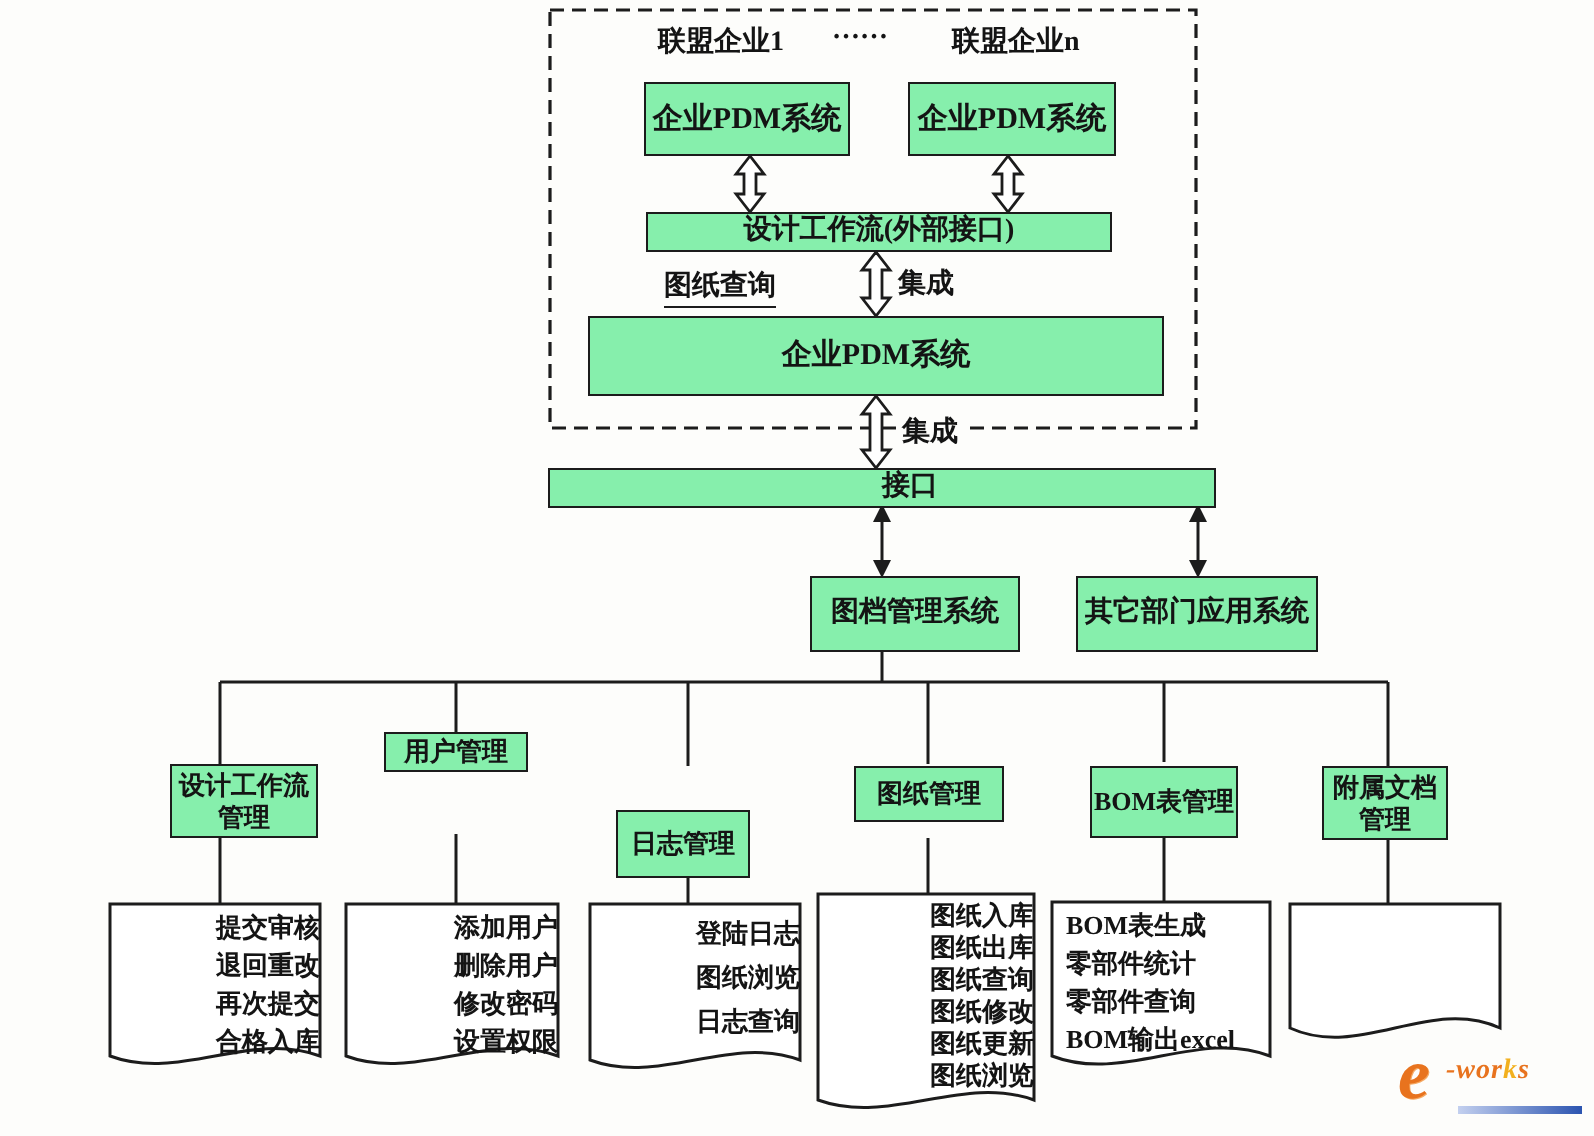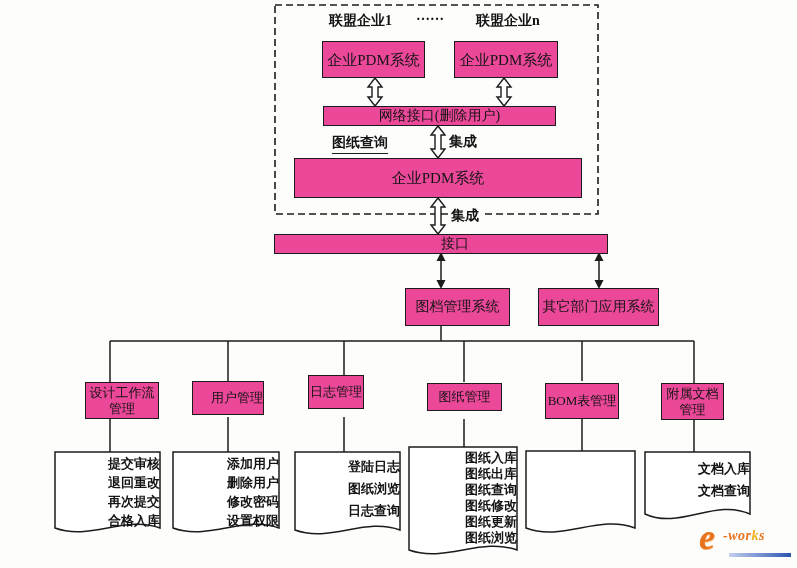--- a/index.html
+++ b/index.html
@@ -9,24 +9,24 @@
     width:797px;height:568px;
     background:#fdfdfb;
     font-family:"Liberation Serif","DejaVu Serif",serif;
     color:#141414;
     overflow:hidden;
   }
   #lines{position:absolute;left:0;top:0;width:797px;height:568px;}
   .bx{
     position:absolute;
     border:1.5px solid #1c1c1c;
-    background:#ec4899;
+    background:#86efac;
     display:flex;align-items:center;justify-content:center;
     text-align:center;
-    font-weight:normal;
+    font-weight:bold;
     font-size:14px;
     box-sizing:border-box;
     line-height:16px;
   }
   .bx.big{font-size:15px;}
   .branch{flex-direction:column;font-size:13px;line-height:16px;}
   .lbl{
     position:absolute;
     font-weight:bold;
     font-size:14px;
@@ -87,42 +87,42 @@
     <path d="M526,451 L635,451 L635,528 C599,514 562,542 526,528 Z" fill="#fff" stroke="#1c1c1c" stroke-width="1.5"></path>
     <path d="M645,452 L750,452 L750,514 C715,498 680,530 645,514 Z" fill="#fff" stroke="#1c1c1c" stroke-width="1.5"></path>
   </svg>
 
   <span class="lbl" style="left:329px;top:12px;">联盟企业1</span>
   <span class="lbl" style="left:416px;top:8px;">……</span>
   <span class="lbl" style="left:476px;top:12px;">联盟企业n</span>
 
   <div class="bx big" style="left:322px;top:41px;width:103px;height:37px;">企业PDM系统</div>
   <div class="bx big" style="left:454px;top:41px;width:104px;height:37px;">企业PDM系统</div>
-  <div class="bx" style="left:323px;top:106px;width:233px;height:20px;">网络接口(删除用户)</div>
+  <div class="bx" style="left:323px;top:106px;width:233px;height:20px;">设计工作流(外部接口)</div>
 
   <span class="lbl u" style="left:332px;top:134px;">图纸查询</span>
   <span class="lbl" style="left:449px;top:133px;">集成</span>
 
   <div class="bx big" style="left:294px;top:158px;width:288px;height:40px;">企业PDM系统</div>
 
   <span class="lbl onwhite" style="left:449px;top:207px;">集成</span>
 
   <div class="bx" style="left:274px;top:234px;width:334px;height:20px;padding-left:28px;">接口</div>
 
   <div class="bx" style="left:388px;top:288px;width:105px;height:38px;margin-left:17px;">图档管理系统</div>
   <div class="bx" style="left:538px;top:288px;width:121px;height:38px;">其它部门应用系统</div>
 
   <div class="bx branch" style="left:73px;top:382px;width:74px;height:37px;margin-left:12px;">
     <span>设计工作流</span>
     <span>管理</span>
   </div>
-  <div class="bx branch" style="left:192px;top:381px;width:72px;height:34px;align-items:flex-end;">
+  <div class="bx branch" style="left:192px;top:366px;width:72px;height:20px;">
     <span>用户管理</span>
   </div>
-  <div class="bx branch" style="left:308px;top:375px;width:56px;height:34px;">
+  <div class="bx branch" style="left:308px;top:405px;width:67px;height:34px;">
     <span>日志管理</span>
   </div>
   <div class="bx branch" style="left:427px;top:383px;width:75px;height:28px;">
     <span>图纸管理</span>
   </div>
   <div class="bx branch" style="left:545px;top:383px;width:74px;height:36px;">
     <span>BOM表管理</span>
   </div>
   <div class="bx branch" style="left:661px;top:383px;width:63px;height:37px;">
     <span>附属文档</span>
@@ -147,23 +147,25 @@
     <div>日志查询</div>
   </div>
   <div class="doc-text lh16" style="left:409px;top:450px;width:108px;">
     <div>图纸入库</div>
     <div>图纸出库</div>
     <div>图纸查询</div>
     <div>图纸修改</div>
     <div>图纸更新</div>
     <div>图纸浏览</div>
   </div>
-  <div class="doc-text lh22" style="left:645px;top:458px;width:105px;">
-    <div>文档入库</div>
-    <div>文档查询</div>
+  <div class="doc-text leftal" style="left:526px;top:453px;width:109px;">
+    <div>BOM表生成</div>
+    <div>零部件统计</div>
+    <div>零部件查询</div>
+    <div>BOM输出excel</div>
   </div>
 
   <div class="logo">
     <span class="logo-e">e</span>
     <span class="logo-works"><span>-wor</span><span class="logo-k">k</span><span>s</span></span>
     <div class="logo-bar"></div>
   </div>
 
 </div>
 

